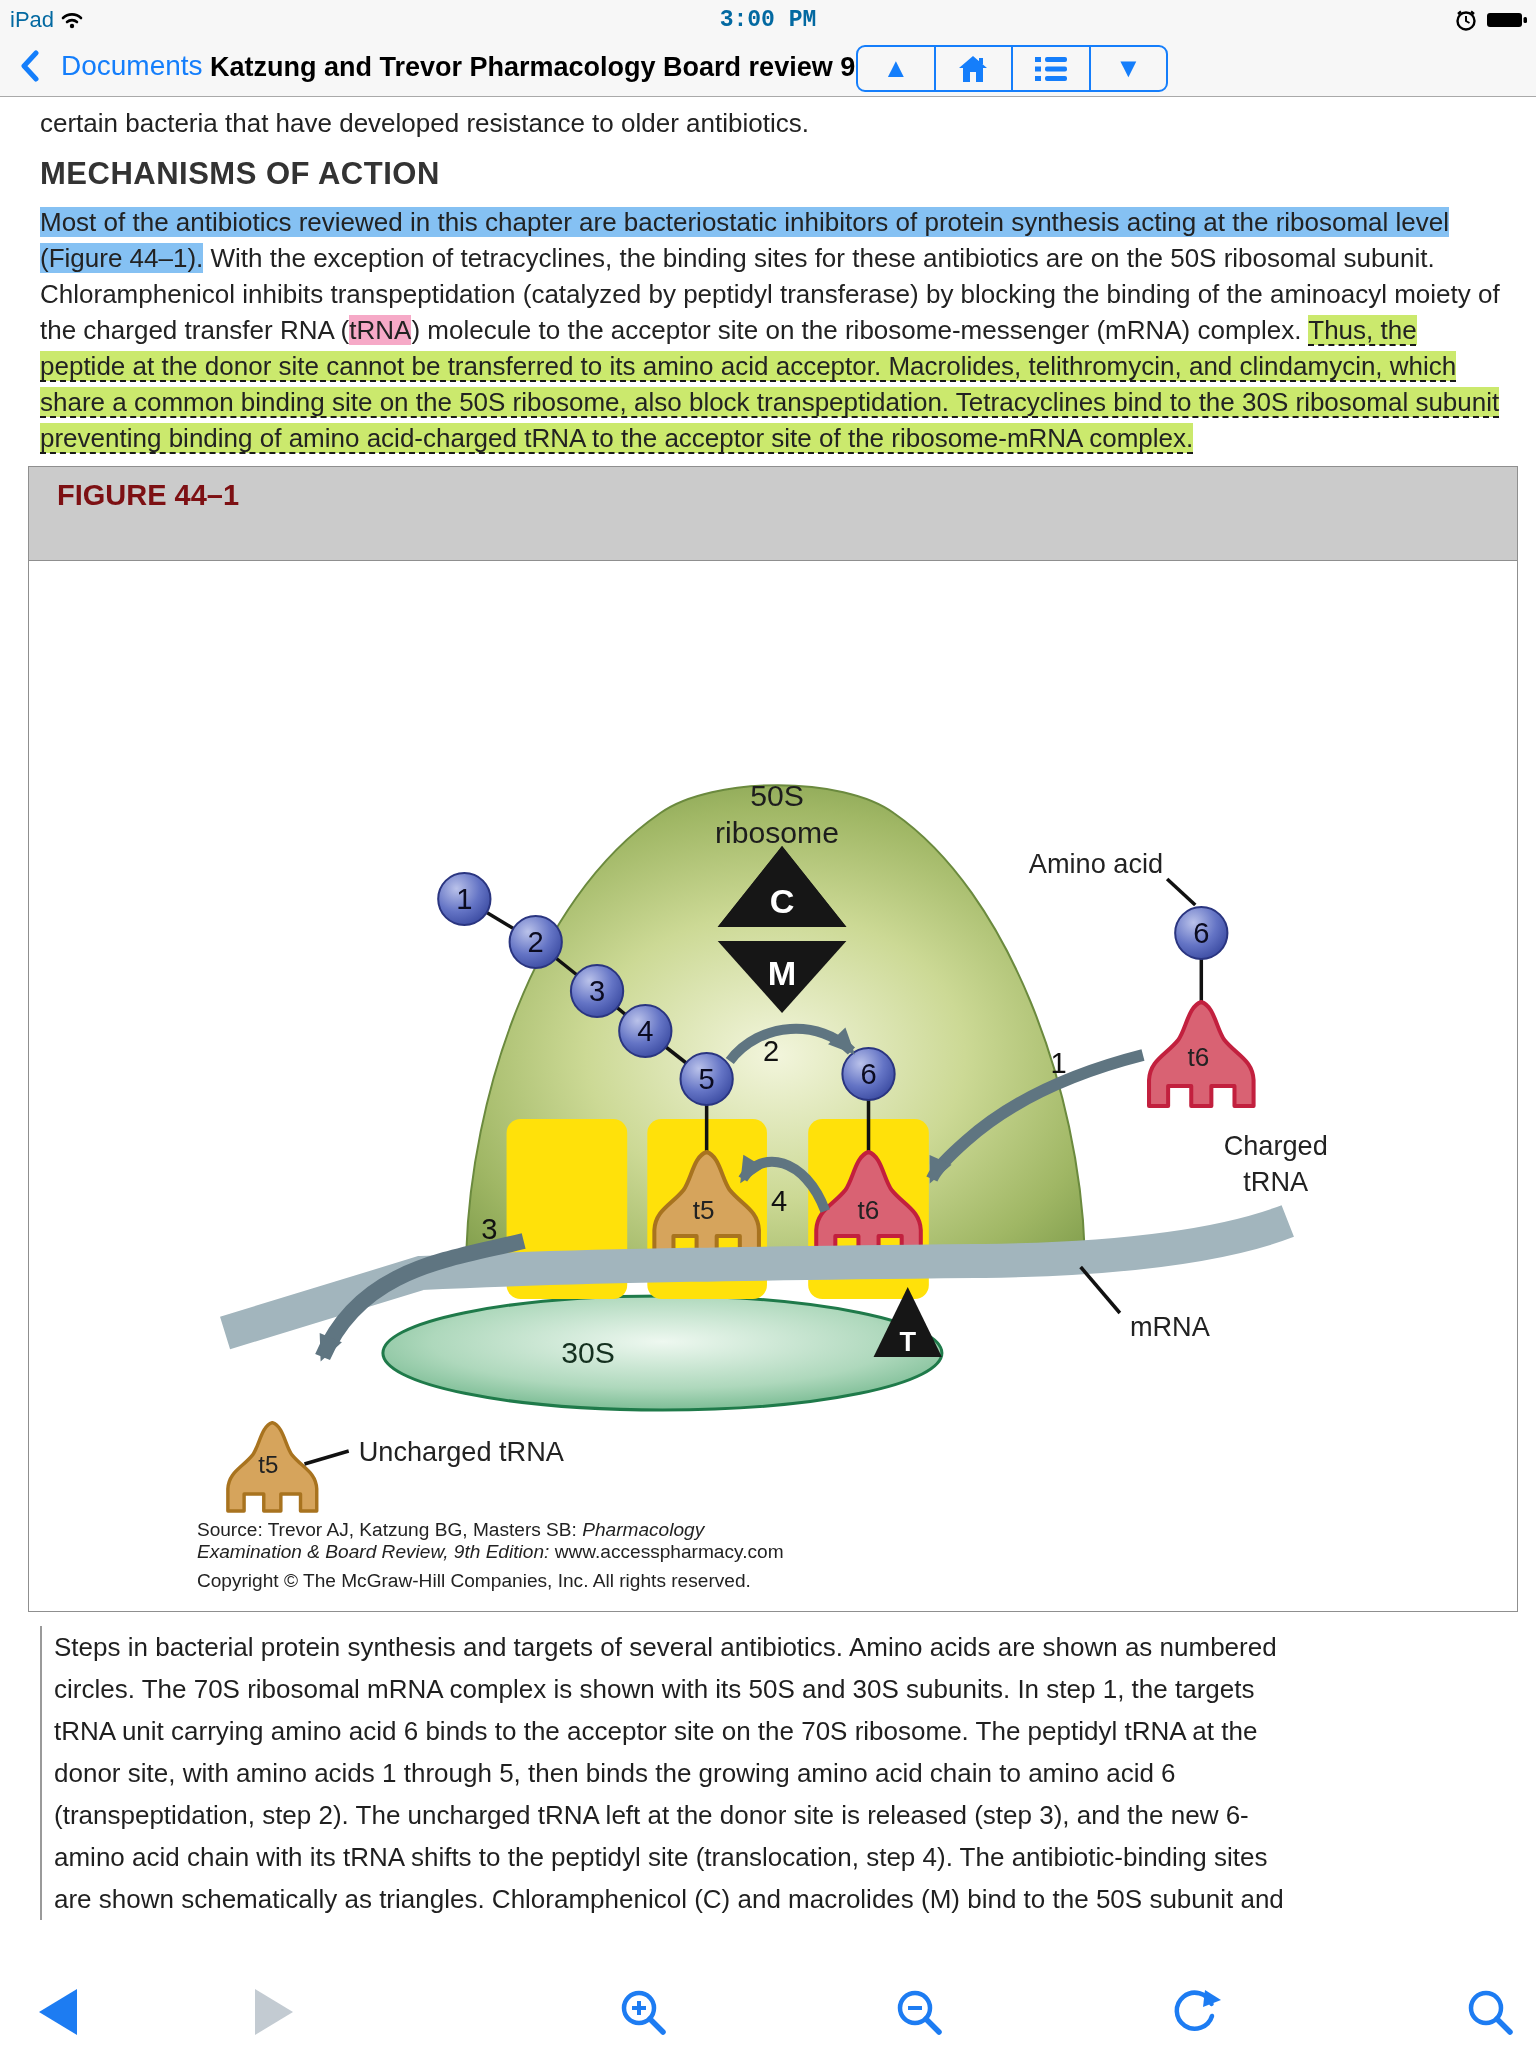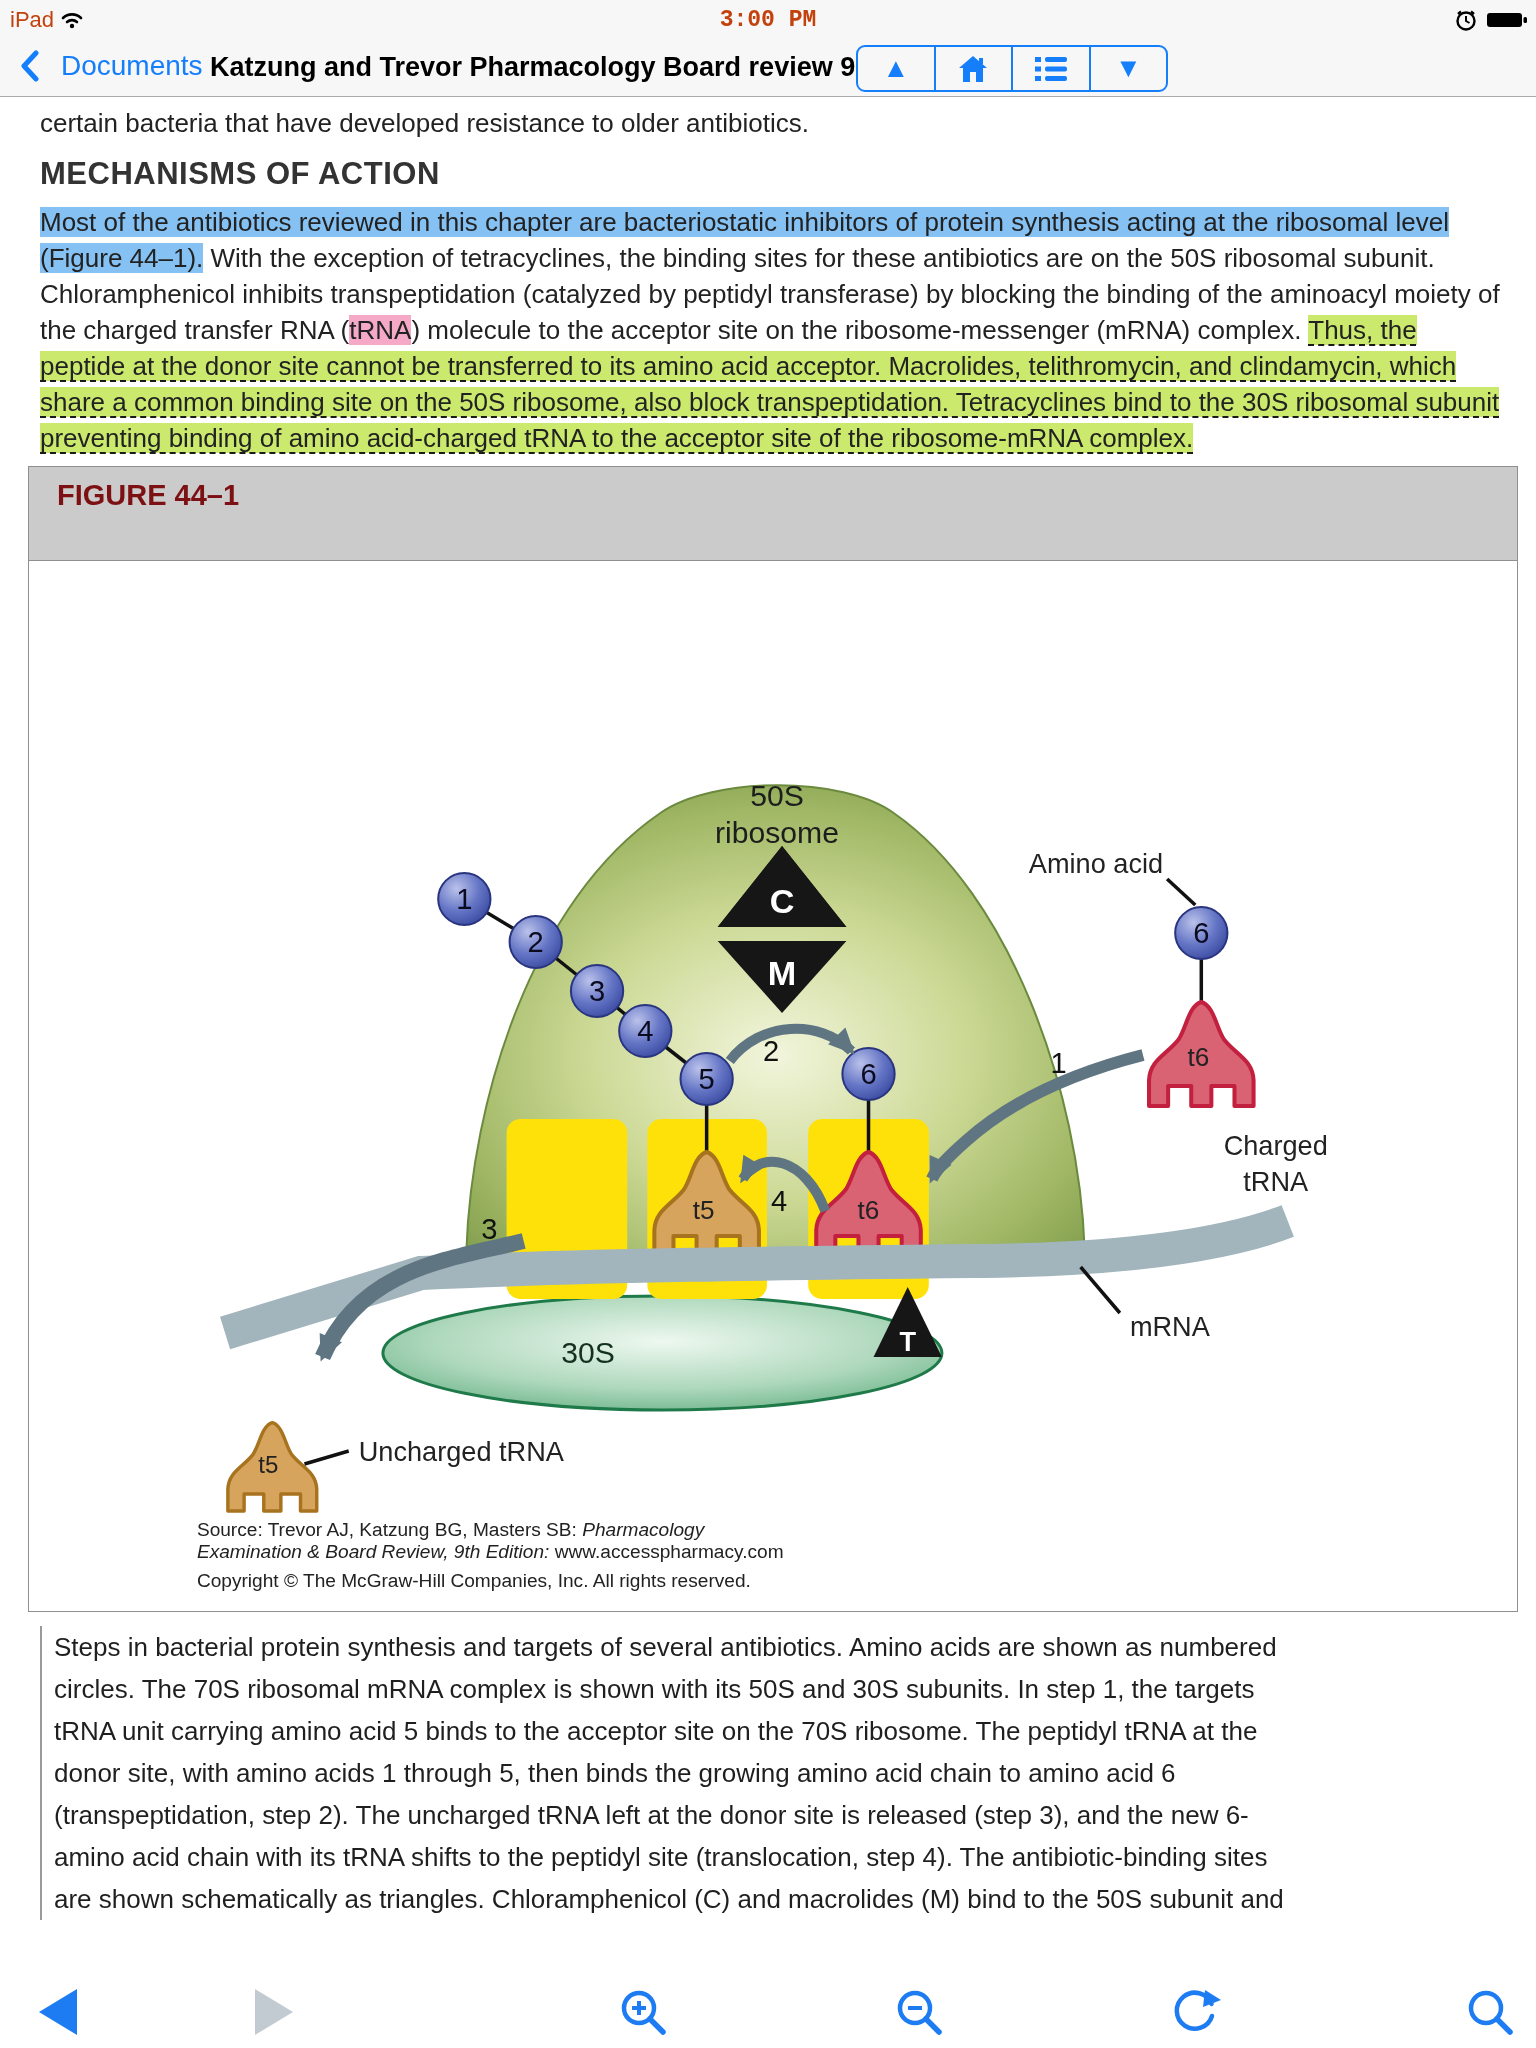--- a/index.html
+++ b/index.html
@@ -2,21 +2,21 @@
 <html><head>
 <meta charset="utf-8">
 <style>
   * { margin:0; padding:0; box-sizing:border-box; }
   html,body { width:1536px; height:2048px; overflow:hidden; background:#fff;
               font-family:"Liberation Sans", sans-serif; }
   body { position:relative; }
 
   
   .status-bar { height:40px; background:#f7f7f7; position:relative;
-                font-size:22px; color:#c2410c; }
+                font-size:22px; color:#0369a1; }
   .sb-left { position:absolute; left:10px; top:7px; display:flex; align-items:center; gap:6px; }
   .sb-time { position:absolute; left:0; right:0; top:7px; text-align:center;
              font-weight:bold; font-size:23px;font-family:Liberation Mono, monospace; }
   .sb-right { position:absolute; right:8px; top:8px; display:flex; align-items:center; gap:8px; }
 
   
   .nav-bar { height:57px; background:#f7f7f7; border-bottom:1px solid #a9a9a9; position:relative; }
   .back-btn { position:absolute; left:20px; top:10px; display:flex; align-items:center; gap:21px;
               color:#147efb; font-size:28px; cursor:pointer; }
   .nav-title { position:absolute; left:210px; top:12px; font-size:27px; font-weight:bold; color:#000; }
@@ -234,21 +234,21 @@
         <text x="167" y="975" font-size="19" fill="#222"><tspan>Source: Trevor AJ, Katzung BG, Masters SB: </tspan><tspan font-style="italic">Pharmacology</tspan></text>
         <text x="167" y="997" font-size="19" fill="#222"><tspan font-style="italic">Examination &amp; Board Review, 9th Edition:</tspan><tspan> www.accesspharmacy.com</tspan></text>
         <text x="167" y="1026" font-size="19" fill="#222">Copyright © The McGraw-Hill Companies, Inc. All rights reserved.</text>
       </svg>
     </div>
   </div>
 
   <div class="caption">
       <div class="caption-line">Steps in bacterial protein synthesis and targets of several antibiotics. Amino acids are shown as numbered</div>
       <div class="caption-line">circles. The 70S ribosomal mRNA complex is shown with its 50S and 30S subunits. In step 1, the targets</div>
-      <div class="caption-line">tRNA unit carrying amino acid 5 binds to the acceptor site on the 70S ribosome. The peptidyl tRNA at the</div>
+      <div class="caption-line">tRNA unit carrying amino acid 6 binds to the acceptor site on the 70S ribosome. The peptidyl tRNA at the</div>
       <div class="caption-line">donor site, with amino acids 1 through 5, then binds the growing amino acid chain to amino acid 6</div>
       <div class="caption-line">(transpeptidation, step 2). The uncharged tRNA left at the donor site is released (step 3), and the new 6-</div>
       <div class="caption-line">amino acid chain with its tRNA shifts to the peptidyl site (translocation, step 4). The antibiotic-binding sites</div>
       <div class="caption-line">are shown schematically as triangles. Chloramphenicol (C) and macrolides (M) bind to the 50S subunit and</div>
     </div>
 </div>
 
 <div class="bottom-toolbar">
   <svg class="tool-icon" style="left:33px" viewBox="0 0 52 52">
     <polygon points="44,3 6,26 44,49" fill="#1d7cf2"></polygon>

